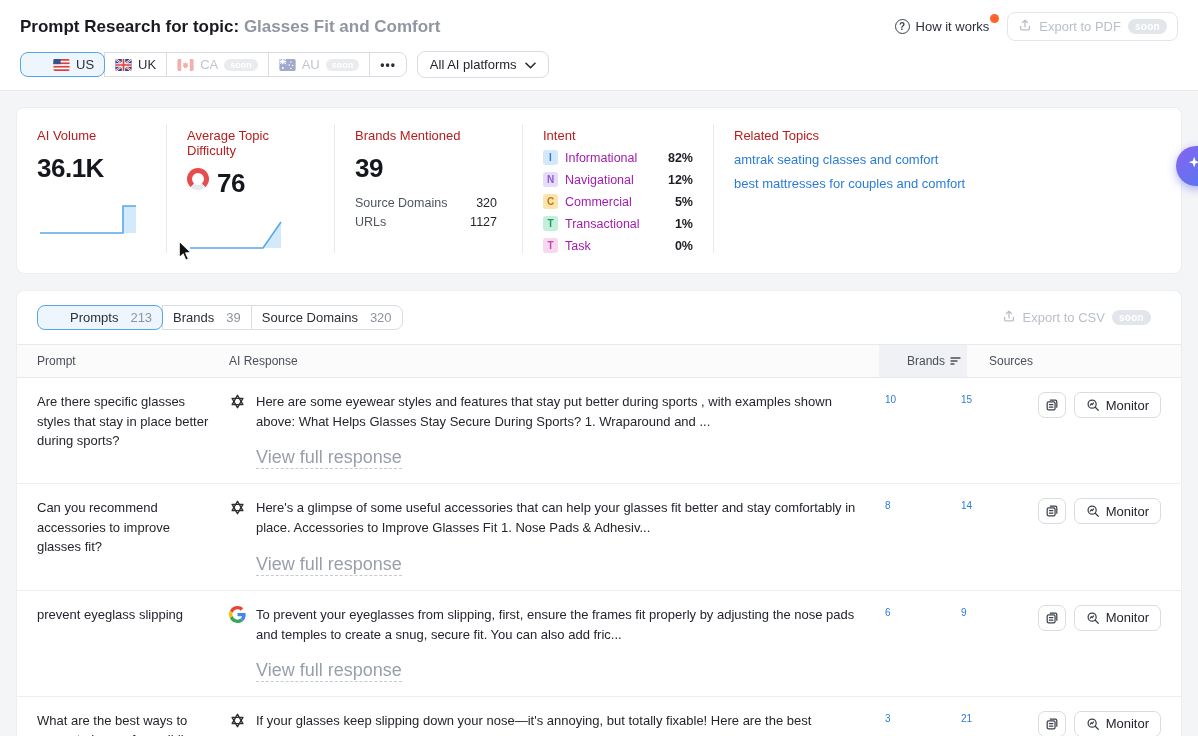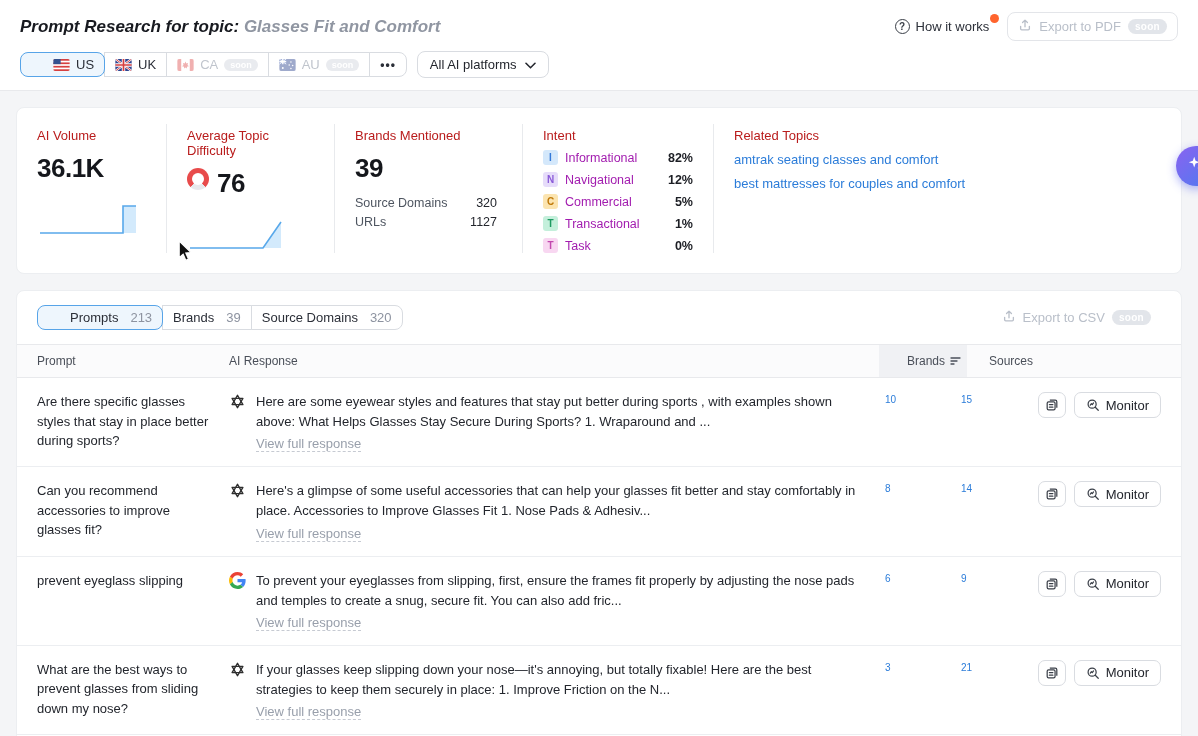--- a/index.html
+++ b/index.html
@@ -2,21 +2,21 @@
 <html><head>
 <meta charset="utf-8">
 <style>
   * { margin:0; padding:0; box-sizing:border-box; }
   html,body { width:1198px; height:736px; overflow:hidden; }
   body { font-family:"Liberation Sans","DejaVu Sans",sans-serif; background:#f4f5f7; color:#1c1e24; position:relative; }
 
   
   .top-header { background:#fff; border-bottom:1px solid #e8e9ec; padding:12px 20px 12px; }
   .title-row { display:flex; justify-content:space-between; align-items:center; }
-  .page-title { font-size:17px; font-weight:bold; color:#181a20;font-style:italic; }
+  .page-title { font-size:17px; font-weight:bold; color:#181a20; }
   .page-title .topic { color:#9096a2; font-weight:bold; }
   .header-right { display:flex; align-items:center; gap:18px; }
   .how-it-works { display:flex; align-items:center; gap:6px; font-size:13px; color:#2b2f38; position:relative; cursor:pointer; }
   .q-circle { width:15px; height:15px; border:1.4px solid #3a3f48; border-radius:50%; font-size:10px; display:flex; align-items:center; justify-content:center; color:#3a3f48; font-weight:bold; }
   .notif-dot { position:absolute; top:-5px; right:-10px; width:9px; height:9px; background:#ff642d; border-radius:50%; }
   .btn-disabled { display:flex; align-items:center; gap:7px; border:1px solid #e3e5e9; border-radius:8px; padding:5px 10px; color:#b9bfc9; font-size:13px; background:#fff; }
   .soon-pill { background:#e2e5ea; color:#fff; font-size:10px; font-weight:bold; padding:2px 7px; border-radius:9px; letter-spacing:.3px; }
   .filter-row { display:flex; align-items:center; gap:10px; margin-top:10px; }
   .seg-group { display:inline-flex; }
   .seg-btn { display:flex; align-items:center; gap:6px; padding:4px 10px; border:1px solid #d9dce1; background:#fff; font-size:13px; color:#2b2f38; margin-left:-1px; cursor:pointer; position:relative; }
@@ -63,21 +63,21 @@
   .grid-row { display:grid; grid-template-columns:192px 656px 76px 74px 1fr; padding:0 20px; align-items:start; }
   .thead { background:#fbfbfc; border-top:1px solid #e8e9ec; border-bottom:1px solid #e8e9ec; font-size:12px; color:#4a4f59; align-items:stretch; }
   .th { padding:9px 0; display:flex; align-items:center; }
   .th-brands { background:#f0f1f4; justify-content:flex-end; padding-right:6px; gap:5px; margin:0 -6px; padding-left:6px; cursor:pointer; }
   .th-sources { justify-content:flex-end; padding-right:2px; }
   .trow { border-bottom:1px solid #eceef1; padding-top:14px; padding-bottom:14px; min-height:71px; }
   .cell-prompt { font-size:13px; color:#23262d; line-height:1.5; padding-right:20px; }
   .cell-response { display:flex; gap:10px; padding-right:24px; }
   .ai-icon { width:17px; height:17px; flex:none; margin-top:1px; }
   .resp-text { font-size:13px; color:#23262d; line-height:1.55; display:-webkit-box; -webkit-line-clamp:2; -webkit-box-orient:vertical; overflow:hidden; }
-  .view-full { display:inline-block; font-size:13px; color:#989fab; border-bottom:1px dashed #c6cad2; margin-top:4px; cursor:pointer; }
+  .view-full { display:inline-block; font-size:18px; color:#989fab; border-bottom:1px dashed #c6cad2; margin-top:15px; cursor:pointer; }
   .cell-num { text-align:left; font-size:10px; padding-top:2px; }
   .cell-num a { color:#2b7cd9; text-decoration:none; cursor:pointer; }
   .cell-actions { display:flex; justify-content:flex-end; align-items:flex-start; gap:8px; padding-top:0; }
   .icon-btn { width:28px; height:26px; border:1px solid #d9dce1; border-radius:7px; background:#fff; display:flex; align-items:center; justify-content:center; cursor:pointer; }
   .monitor-btn { height:26px; border:1px solid #d9dce1; border-radius:7px; background:#fff; display:flex; align-items:center; gap:6px; padding:0 11px; font-size:13px; color:#23262d; cursor:pointer; }
 
   
   .ai-fab { position:absolute; right:-18px; top:146px; width:40px; height:40px; border-radius:50%; background:linear-gradient(135deg,#8a63f0,#4d7bf0); box-shadow:0 3px 10px rgba(80,90,240,.45); display:flex; align-items:center; justify-content:center; cursor:pointer; z-index:50; }
   .cursor { position:absolute; left:176px; top:240px; z-index:99; pointer-events:none; }
 </style>

